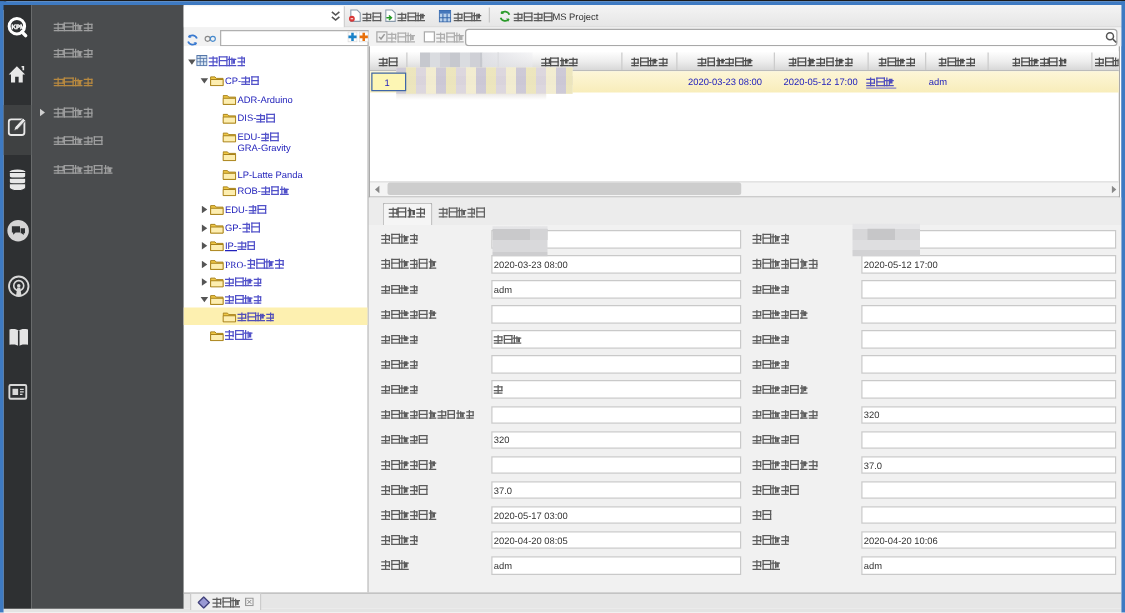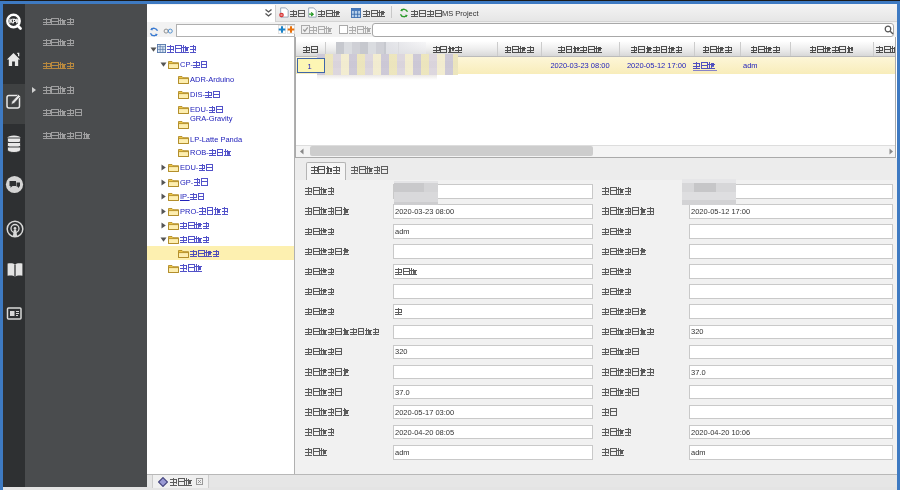--- a/index.html
+++ b/index.html
@@ -209,21 +209,21 @@
     <path d="M0.5 3.6 h10 v4.9 h-10 Z" fill="#fdeeb0" stroke="#a8821a" stroke-width="0.8"></path>
   </svg>
 <div class="a" style="left:180px;top:192px;color:#2222bb;text-decoration:underline;">IP-<b class="z"></b><b class="z"></b></div>
 <svg class="a" style="left:160px;top:207.5px" width="7" height="7" viewBox="0 0 7 7">
     <path d="M1.5 0.5 L5.8 3.5 L1.5 6.5 Z" fill="#555"></path>
   </svg>
 <svg class="a" style="left:168px;top:206.5px" width="11" height="9" viewBox="0 0 11 9">
     <path d="M0.5 1.5 h3.5 l1 1.2 h5.5 v5.8 h-10 Z" fill="#f0c846" stroke="#a8821a" stroke-width="0.8"></path>
     <path d="M0.5 3.6 h10 v4.9 h-10 Z" fill="#fdeeb0" stroke="#a8821a" stroke-width="0.8"></path>
   </svg>
-<div class="a" style="left:180px;top:206.5px;color:#2222bb;">PRO-<b class="z"></b><b class="z"></b><b class="z"></b><b class="z"></b></div>
+<div class="a" style="left:180px;top:206.5px;color:#2222bb;font-family:Liberation Serif, serif;">PRO-<b class="z"></b><b class="z"></b><b class="z"></b><b class="z"></b></div>
 <svg class="a" style="left:160px;top:222.0px" width="7" height="7" viewBox="0 0 7 7">
     <path d="M1.5 0.5 L5.8 3.5 L1.5 6.5 Z" fill="#555"></path>
   </svg>
 <svg class="a" style="left:168px;top:221.0px" width="11" height="9" viewBox="0 0 11 9">
     <path d="M0.5 1.5 h3.5 l1 1.2 h5.5 v5.8 h-10 Z" fill="#f0c846" stroke="#a8821a" stroke-width="0.8"></path>
     <path d="M0.5 3.6 h10 v4.9 h-10 Z" fill="#fdeeb0" stroke="#a8821a" stroke-width="0.8"></path>
   </svg>
 <div class="a" style="left:180px;top:221px;color:#2222bb;"><b class="z"></b><b class="z"></b><b class="z"></b><b class="z"></b></div>
 <svg class="a" style="left:160px;top:236.3px" width="7" height="7" viewBox="0 0 7 7">
     <path d="M0.5 1.5 L6.5 1.5 L3.5 5.8 Z" fill="#555"></path>

